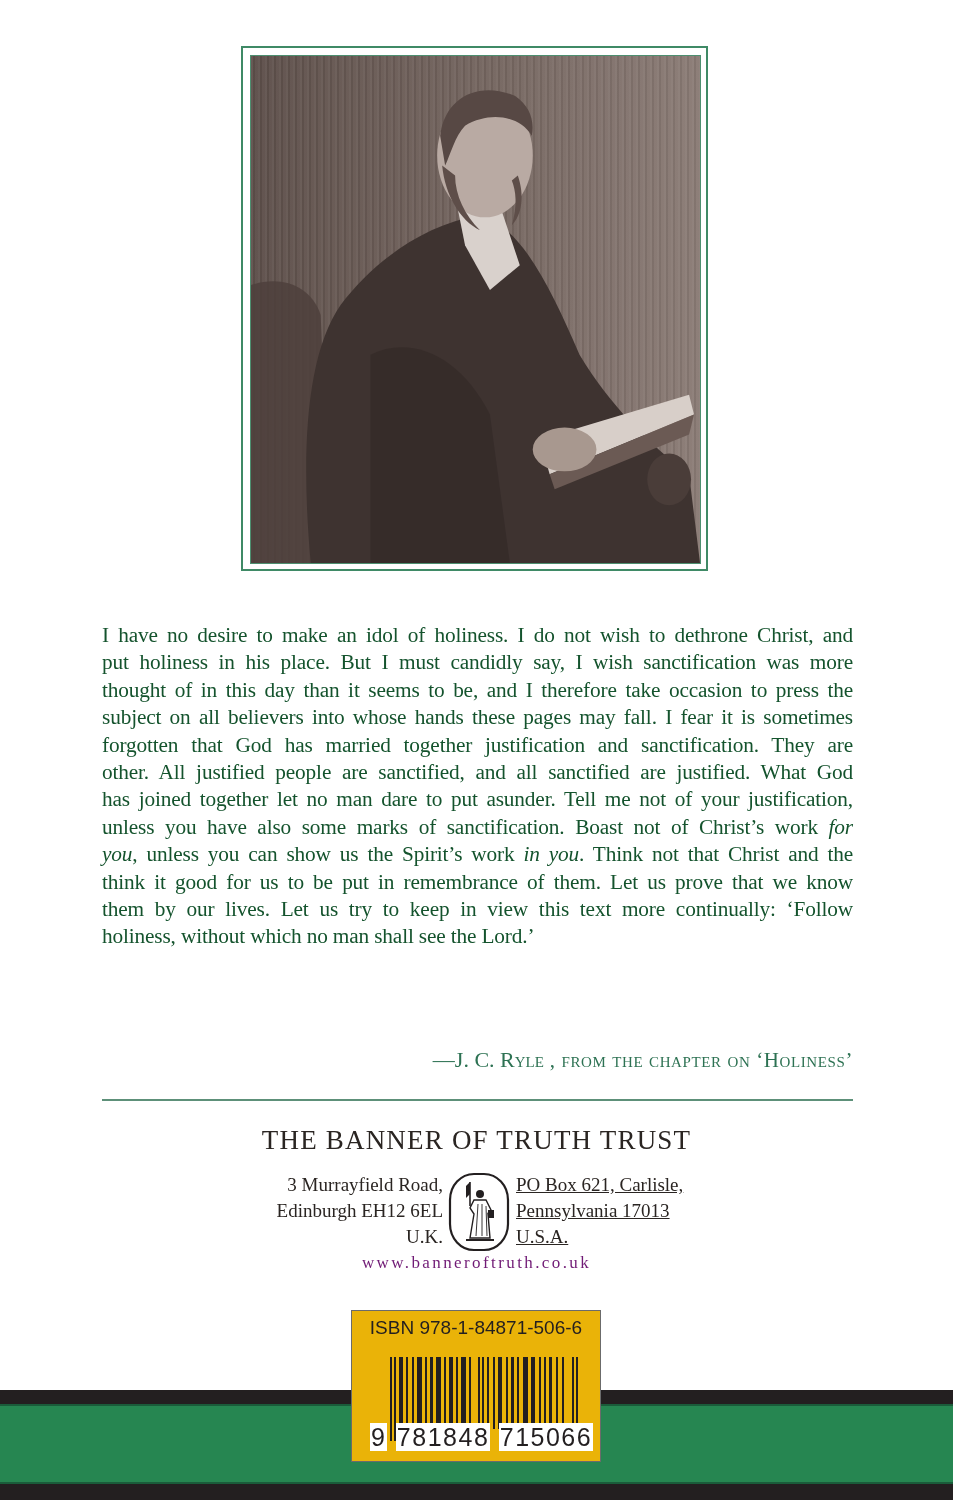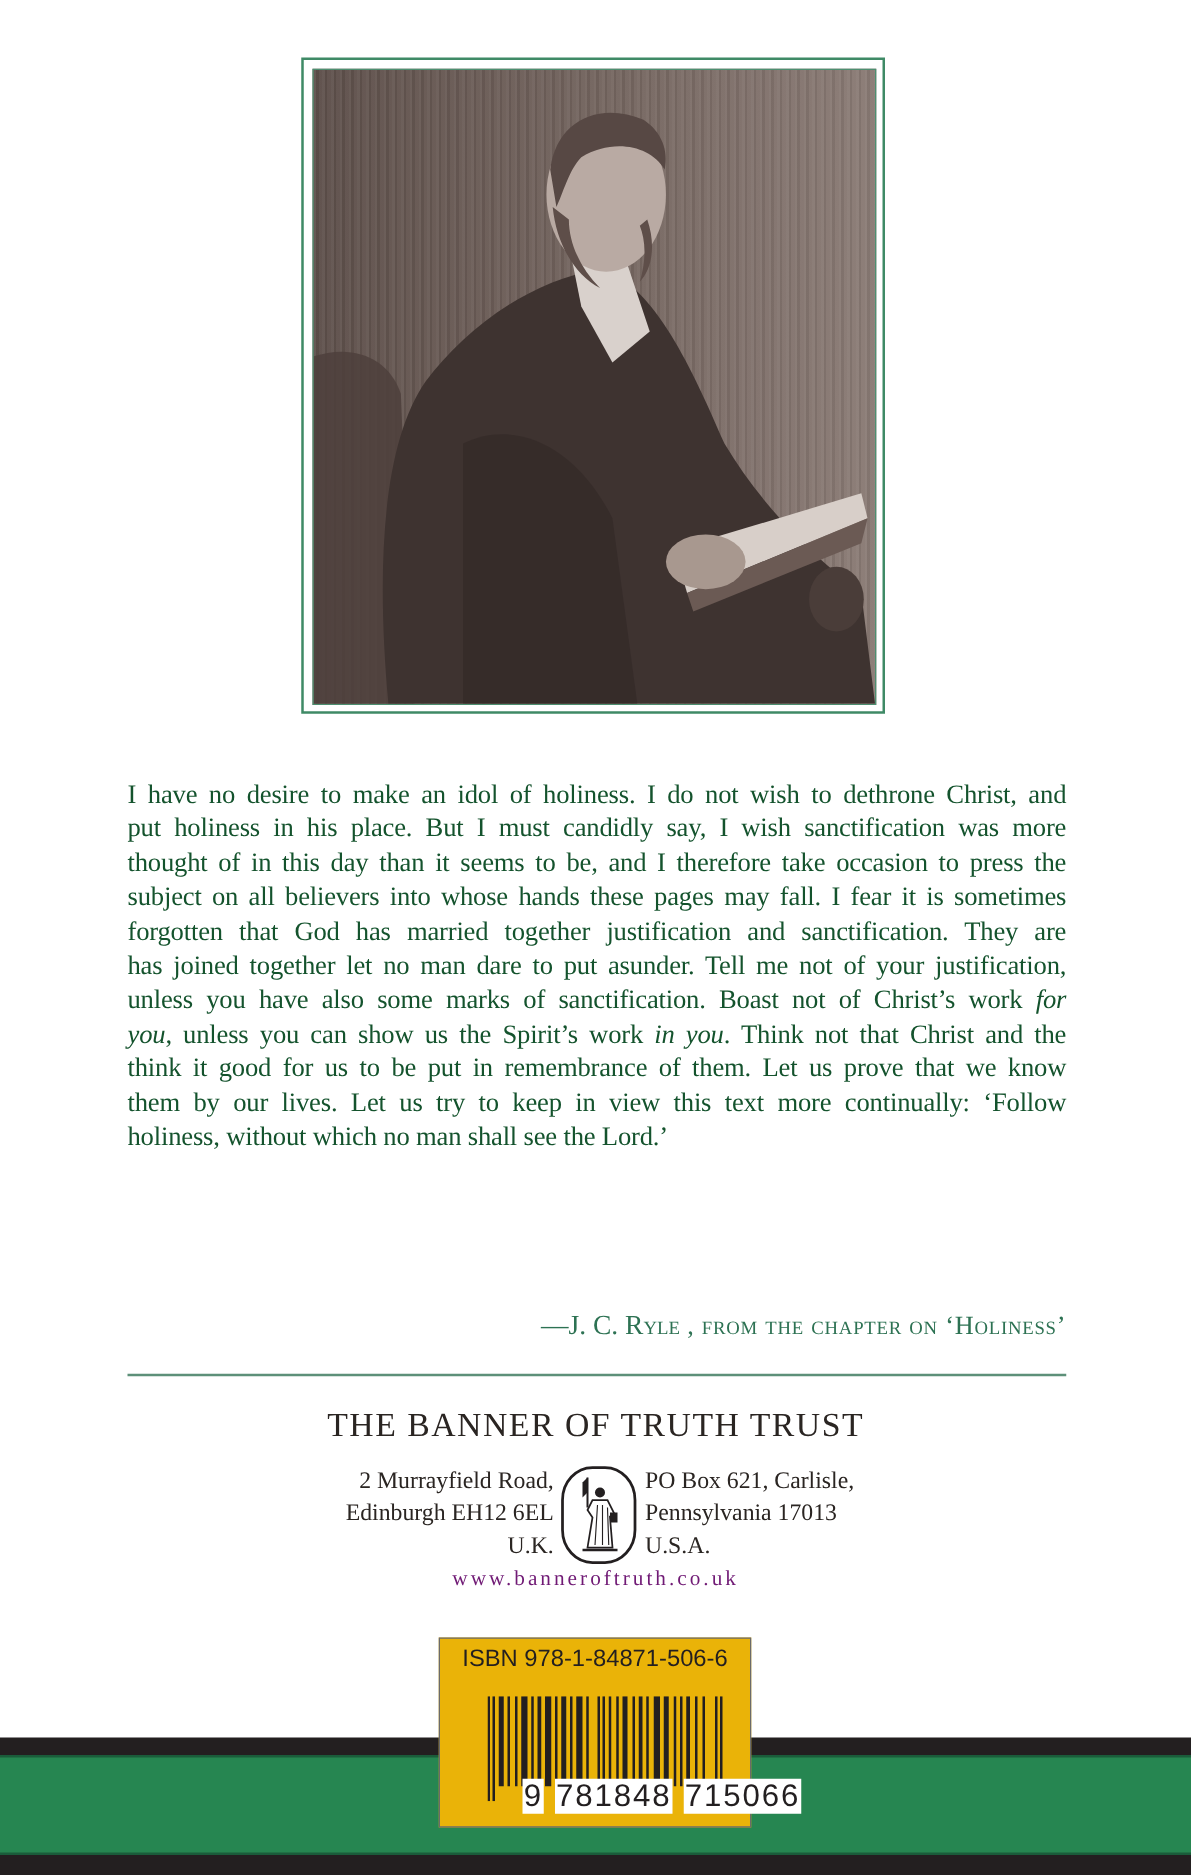--- a/index.html
+++ b/index.html
@@ -48,21 +48,21 @@
   }
 
   .publisher-name {
     position:absolute; left:0; width:953px; top:1125px; text-align:center;
     font-size:27px; letter-spacing:1.2px; color:#2a2522;
   }
   .addr {
     position:absolute; top:1172px; font-size:19px; line-height:26px; color:#2a2522;
   }
   .addr.left { right:510px; text-align:right; }
-  .addr.right { left:516px; text-align:left; }
+  .addr.right { left:516px; text-align:left;text-decoration:underline; }
   .logo {
     position:absolute; left:448px; top:1172px; width:62px; height:80px;
   }
   .website {
     position:absolute; left:0; width:953px; top:1253px; text-align:center;
     font-size:17px; letter-spacing:2.4px; color:#701a75;
   }
 
   .band-top { position:absolute; left:0; top:1390px; width:953px; height:14px; background:#231f20; }
   .band-green { position:absolute; left:0; top:1404px; width:953px; height:80px; background:#268651;
@@ -74,21 +74,21 @@
     background:#eab308; border:1px solid #6b6b6b; box-sizing:border-box; z-index:2;
   }
   .isbn-text {
     position:absolute; left:0; width:100%; top:6px; text-align:center;
     font-family:"Liberation Sans","DejaVu Sans",sans-serif; font-size:19px; color:#231f20;
   }
   .barcode-bars { position:absolute; left:38px; top:46px; width:190px; height:84px; }
   .barcode-digits {
     position:absolute; left:18px; top:112px; width:222px;
     font-family:"Liberation Sans","DejaVu Sans",sans-serif; font-size:25px; color:#231f20;
-    letter-spacing:1.5px; white-space:nowrap;margin-left:48px;
+    letter-spacing:1.5px; white-space:nowrap;
   }
   .barcode-digits span { background:#fff; padding:0 1px; }
 </style>
 </head>
 <body>
 
 <div class="frame-outer"></div>
 <div class="frame-inner">
   <div class="portrait">
     <svg viewBox="0 0 451 509" preserveAspectRatio="none">
@@ -113,38 +113,39 @@
     </svg>
   </div>
 </div>
 
 <div class="quote">
   <span class="line">I have no desire to make an idol of holiness. I do not wish to dethrone Christ, and</span>
   <span class="line">put holiness in his place. But I must candidly say, I wish sanctification was more</span>
   <span class="line">thought of in this day than it seems to be, and I therefore take occasion to press the</span>
   <span class="line">subject on all believers into whose hands these pages may fall. I fear it is sometimes</span>
   <span class="line">forgotten that God has married together justification and sanctification. They are</span>
+  <span class="line">other. All justified people are sanctified, and all sanctified are justified. What God</span>
   <span class="line">has joined together let no man dare to put asunder. Tell me not of your justification,</span>
   <span class="line"><span>unless you have also some marks of sanctification. Boast not of Christ’s work </span><em>for</em></span>
   <span class="line"><em>you</em><span>, unless you can show us the Spirit’s work </span><em>in you</em><span>. Think not that Christ and the</span></span>
   <span class="line">think it good for us to be put in remembrance of them. Let us prove that we know</span>
   <span class="line">them by our lives. Let us try to keep in view this text more continually: ‘Follow</span>
   <span class="line last">holiness, without which no man shall see the Lord.’</span>
 </div>
 
 <div class="attribution">
   <span class="name">—J. C. Ryle</span><span class="sc"> , from the chapter on ‘Holiness’</span>
 </div>
 
 <div class="divider"></div>
 
 <div class="publisher-name">THE BANNER OF TRUTH TRUST</div>
 
 <div class="addr left">
-  <div>2 Murrayfield Road,</div>
+  <div>3 Murrayfield Road,</div>
   <div>Edinburgh EH12 6EL</div>
   <div>U.K.</div>
 </div>
 
 <div class="logo">
   <svg viewBox="0 0 62 80" width="62" height="80">
     <rect x="2" y="2" width="58" height="76" rx="24" ry="26" fill="#fff" stroke="#231f20" stroke-width="2.2"></rect>
 
     <line x1="22" y1="10" x2="22" y2="34" stroke="#231f20" stroke-width="1.6"></line>
     <path d="M22,10 L18,14 L18,26 L22,22 Z" fill="#231f20"></path>

